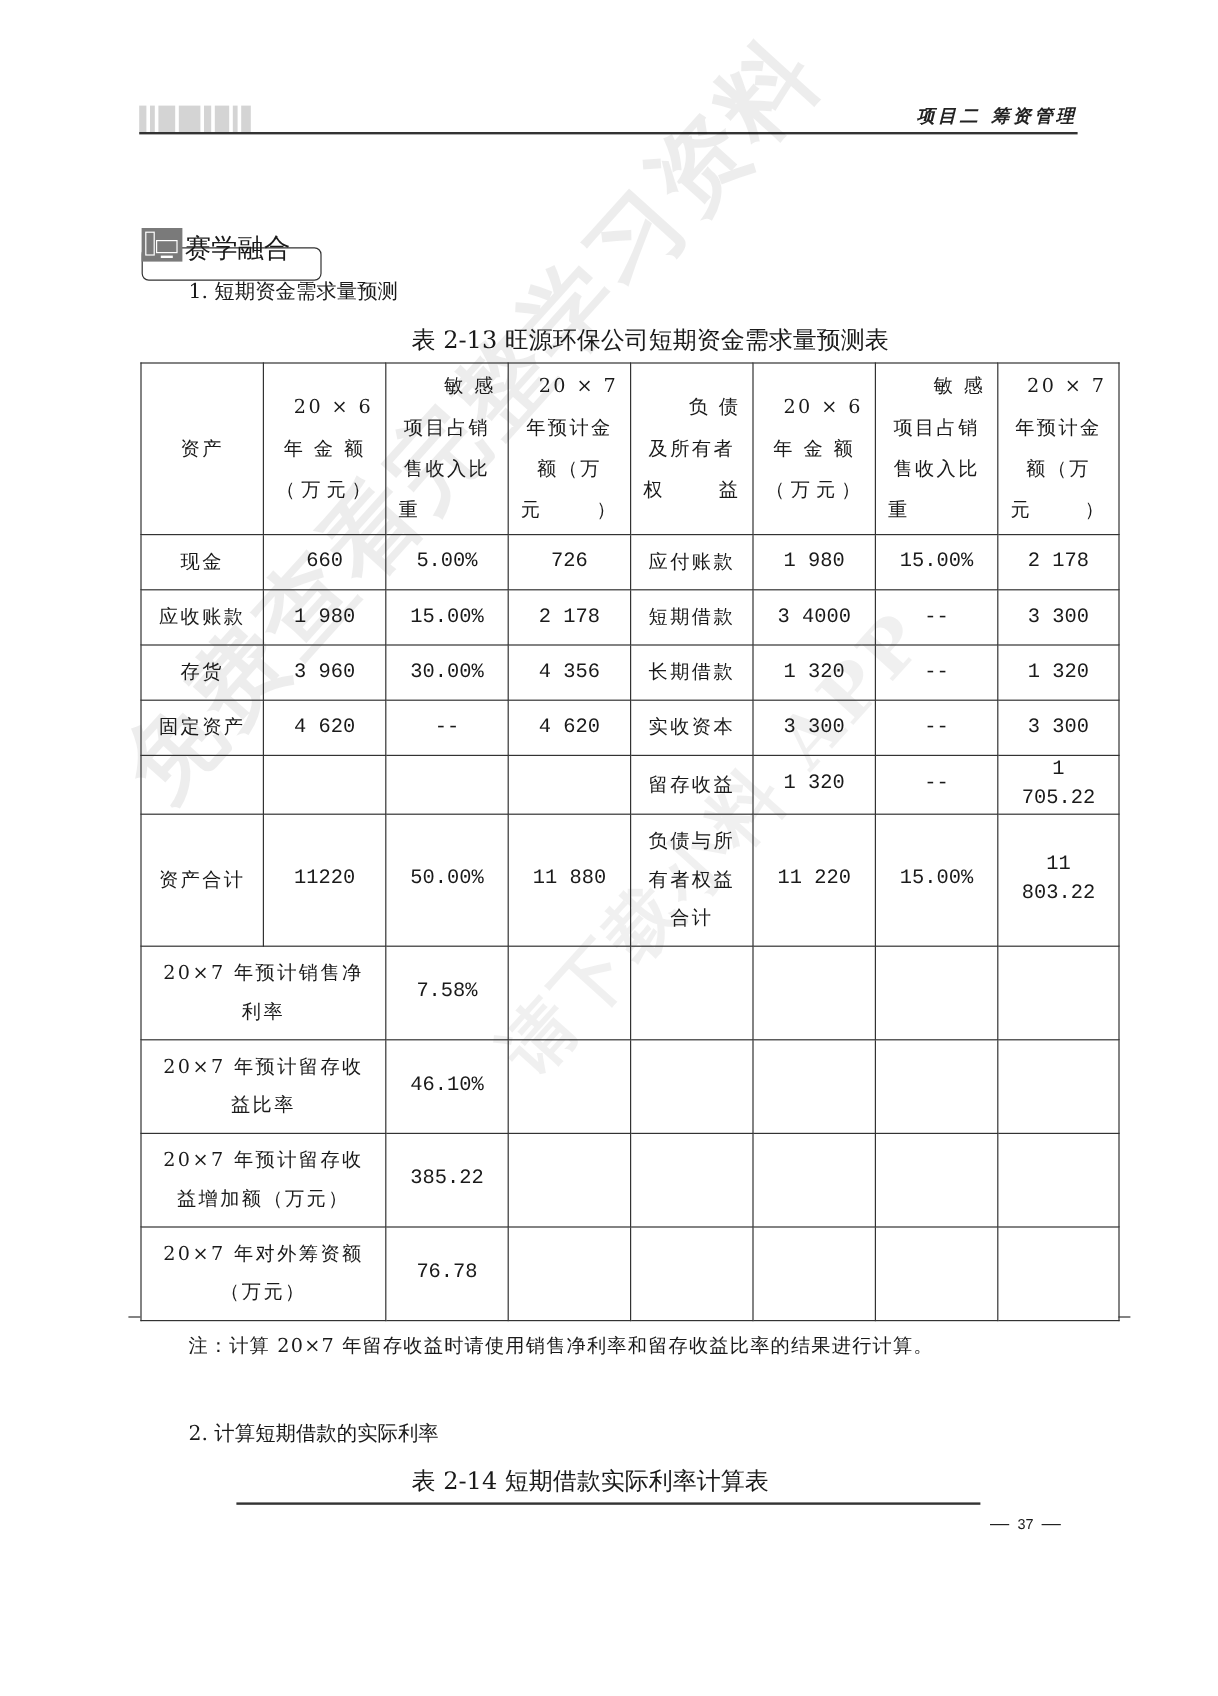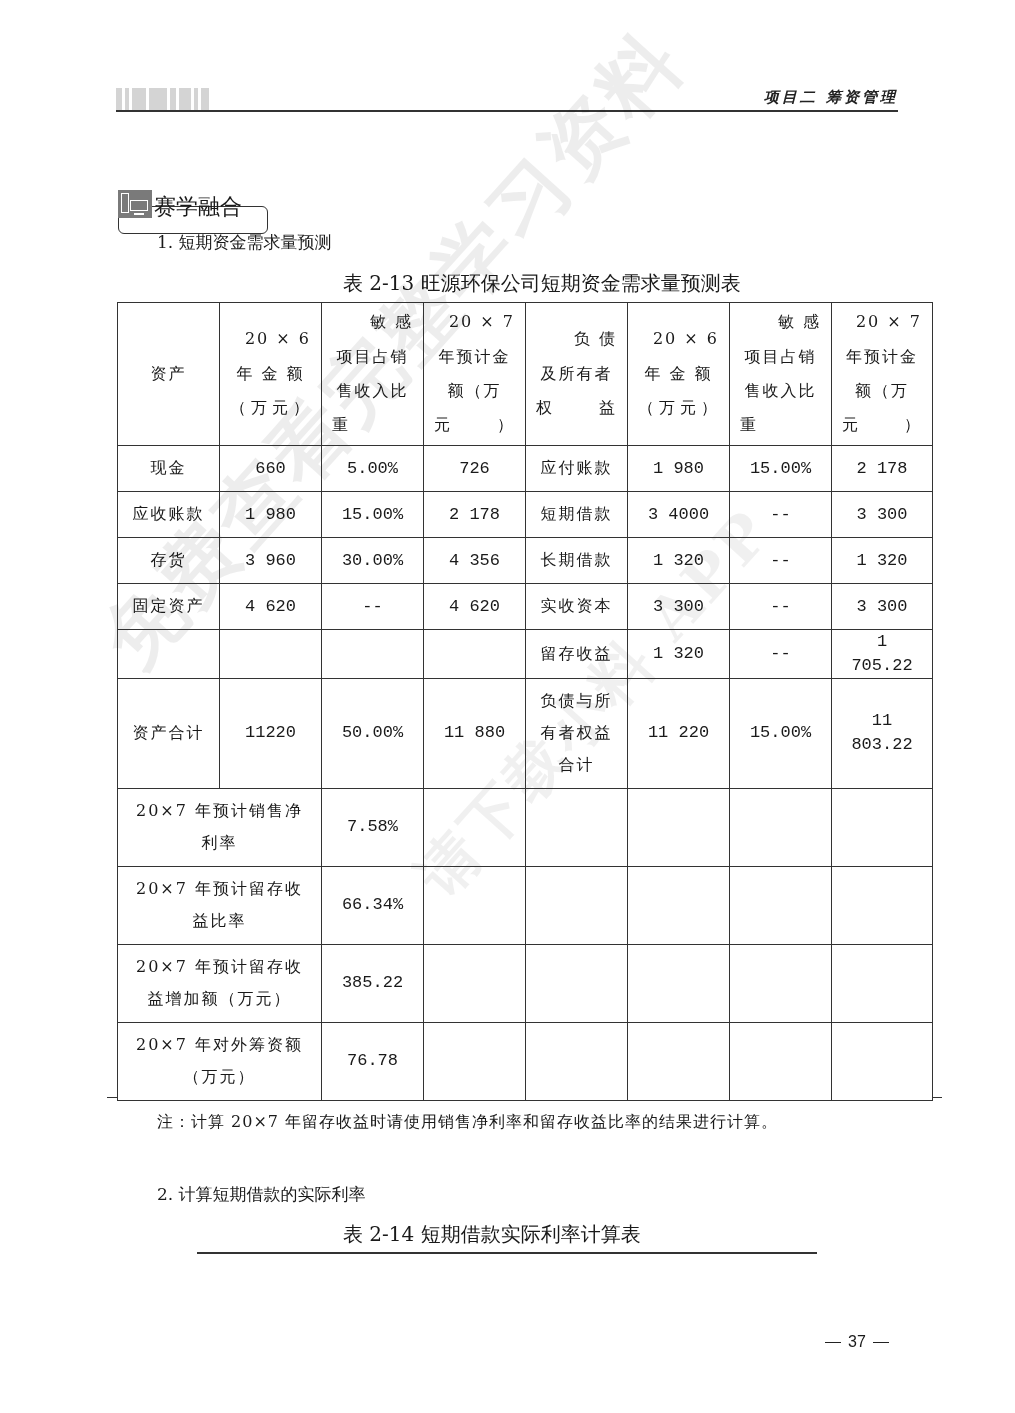--- a/index.html
+++ b/index.html
@@ -31,21 +31,21 @@
   .hcell .r { text-align: right; text-align-last: right; display: block; }
   .num { font-family: Liberation Mono, monospace; font-size: 17px !important; }
   .lbl { font-size: 16px; letter-spacing: 2px; }
   .right { text-align: center; }
   .tbl-ext { position: absolute; left: 932px; top: 1097px; width: 10px; height: 1.3px; background: #333; }
   .tbl-ext2 { position: absolute; left: 107px; top: 1097px; width: 10px; height: 1.3px; background: #333; }
 
   .note { position: absolute; left: 157px; top: 1112px; font-size: 16px; letter-spacing: 1px; white-space: nowrap; }
   .rule2 { position: absolute; left: 197px; top: 1252px; width: 620px; height: 1.5px; background: #333; }
 
-  .pageno { position: absolute; left: 818px; top: 1333px; font-family: "Liberation Sans", sans-serif; font-size: 16px; white-space: nowrap; }
+  .pageno { position: absolute; left: 818px; top: 1263px; font-family: "Liberation Sans", sans-serif; font-size: 12px; white-space: nowrap; }
   .pageno .dash { display: inline-block; width: 16px; height: 1px; background: #222; vertical-align: middle; margin: 0 7px; }
 
   
   .wm { position: absolute; left: 80px; top: 620px; font-size: 78px; font-weight: bold; color: rgba(0,0,0,0.07); transform: rotate(-48deg); transform-origin: left top; white-space: nowrap; pointer-events: none; letter-spacing: 4px; }
   .wm2 { position: absolute; left: 400px; top: 860px; font-size: 60px; font-weight: bold; color: rgba(0,0,0,0.06); transform: rotate(-48deg); transform-origin: left top; white-space: nowrap; pointer-events: none; letter-spacing: 4px; }
 </style>
 </head>
 <body>
 
 <div class="hdr-bars">
@@ -166,21 +166,21 @@
     <td colspan="2" class="lbl" style="line-height:2;">20×7 年预计销售净利率</td>
     <td class="num">7.58%</td>
     <td></td>
         <td></td>
         <td></td>
         <td></td>
         <td></td>
   </tr>
   <tr style="height:78px">
     <td colspan="2" class="lbl" style="line-height:2;">20×7 年预计留存收益比率</td>
-    <td class="num">66.34%</td>
+    <td class="num">46.10%</td>
     <td></td>
         <td></td>
         <td></td>
         <td></td>
         <td></td>
   </tr>
   <tr style="height:78px">
     <td colspan="2" class="lbl" style="line-height:2;">20×7 年预计留存收益增加额（万元）</td>
     <td class="num">385.22</td>
     <td></td>

